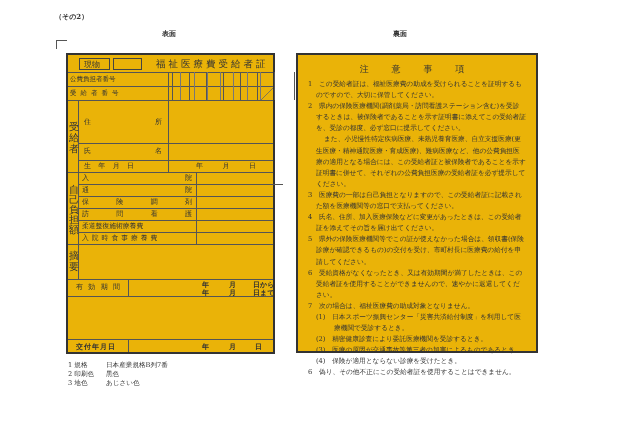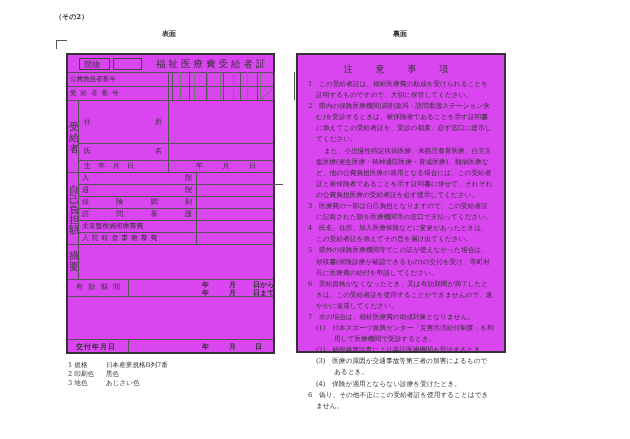--- a/index.html
+++ b/index.html
@@ -2,21 +2,21 @@
 <html><head>
 <meta charset="utf-8">
 <style>
   html, body { margin:0; padding:0; background:#ffffff; }
   body { width:630px; height:439px; position:relative; overflow:hidden;
          font-family:"DejaVu Serif", "Liberation Serif", serif; color:#333; }
   .abs { position:absolute;font-weight:bold; }
   .t { font-size:7px; line-height:1; white-space:nowrap; color:#333; }
   .corner { position:absolute; left:56px; top:40px; width:10px; height:8px;
             border-left:1px solid #555; border-top:1px solid #555; }
-  .card { position:absolute; border:2px solid #333; box-sizing:border-box; background:#d946ef;padding-left:34px; }
+  .card { position:absolute; border:2px solid #333; box-sizing:border-box; background:#eab308;padding-left:34px; }
   .hl { position:absolute; height:0; border-top:1px solid #555; }
   .vl { position:absolute; width:0; border-left:1px solid #555; }
   .box { position:absolute; border:1px solid #444; box-sizing:border-box; }
   .dist { display:flex; justify-content:space-between; position:absolute; font-size:7px; line-height:1; color:#333; }
   .vert { position:absolute; font-size:10px; line-height:11px; width:8px; text-align:center; color:#333; white-space:normal; word-break:break-all; }
   .note-title { position:absolute; left:0; right:0; top:8px; text-align:center; font-size:9px; letter-spacing:10px; color:#333; }
   .notes { position:absolute; left:10px; right:10px; top:24px; font-size:6.7px; line-height:11.1px; color:#333; }
   .notes p { margin:0; }
   .notes .i1 { padding-left:8px; text-indent:-8px; }
   .notes .par { padding-left:8px; text-indent:8px; }
@@ -169,21 +169,21 @@
   <div class="abs t" style="left:134px;top:234px;">年</div>
   <div class="abs t" style="left:161px;top:234px;">月</div>
   <div class="abs t" style="left:185px;top:234px;">日まで</div>
 
   <div class="abs t" style="left:8px;top:288px;letter-spacing:1px;">交付年月日</div>
   <div class="abs t" style="left:134px;top:288px;">年</div>
   <div class="abs t" style="left:161px;top:288px;">月</div>
   <div class="abs t" style="left:187px;top:288px;">日</div>
 </div>
 
-<div class="card" style="left:296px;top:53px;width:210px;height:300px;">
+<div class="card" style="left:296px;top:53px;width:242px;height:300px;">
   <div class="note-title">注 意 事 項</div>
   <div class="notes">
     <p class="i1">1　この受給者証は、福祉医療費の助成を受けられることを証明するものですので、大切に保管してください。</p>
     <p class="i1">2　県内の保険医療機関(調剤薬局・訪問看護ステーション含む)を受診するときは、被保険者であることを示す証明書に添えてこの受給者証を、受診の都度、必ず窓口に提示してください。</p>
     <p class="par">また、小児慢性特定疾病医療、未熟児養育医療、自立支援医療(更生医療・精神通院医療・育成医療)、難病医療など、他の公費負担医療の適用となる場合には、この受給者証と被保険者であることを示す証明書に併せて、それぞれの公費負担医療の受給者証を必ず提示してください。</p>
     <p class="i1">3　医療費の一部は自己負担となりますので、この受給者証に記載された額を医療機関等の窓口で支払ってください。</p>
     <p class="i1">4　氏名、住所、加入医療保険などに変更があったときは、この受給者証を添えてその旨を届け出てください。</p>
     <p class="i1">5　県外の保険医療機関等でこの証が使えなかった場合は、領収書(保険診療が確認できるもの)の交付を受け、市町村長に医療費の給付を申請してください。</p>
     <p class="i1">6　受給資格がなくなったとき、又は有効期間が満了したときは、この受給者証を使用することができませんので、速やかに返還してください。</p>
     <p class="i1">7　次の場合は、福祉医療費の助成対象となりません。</p>

